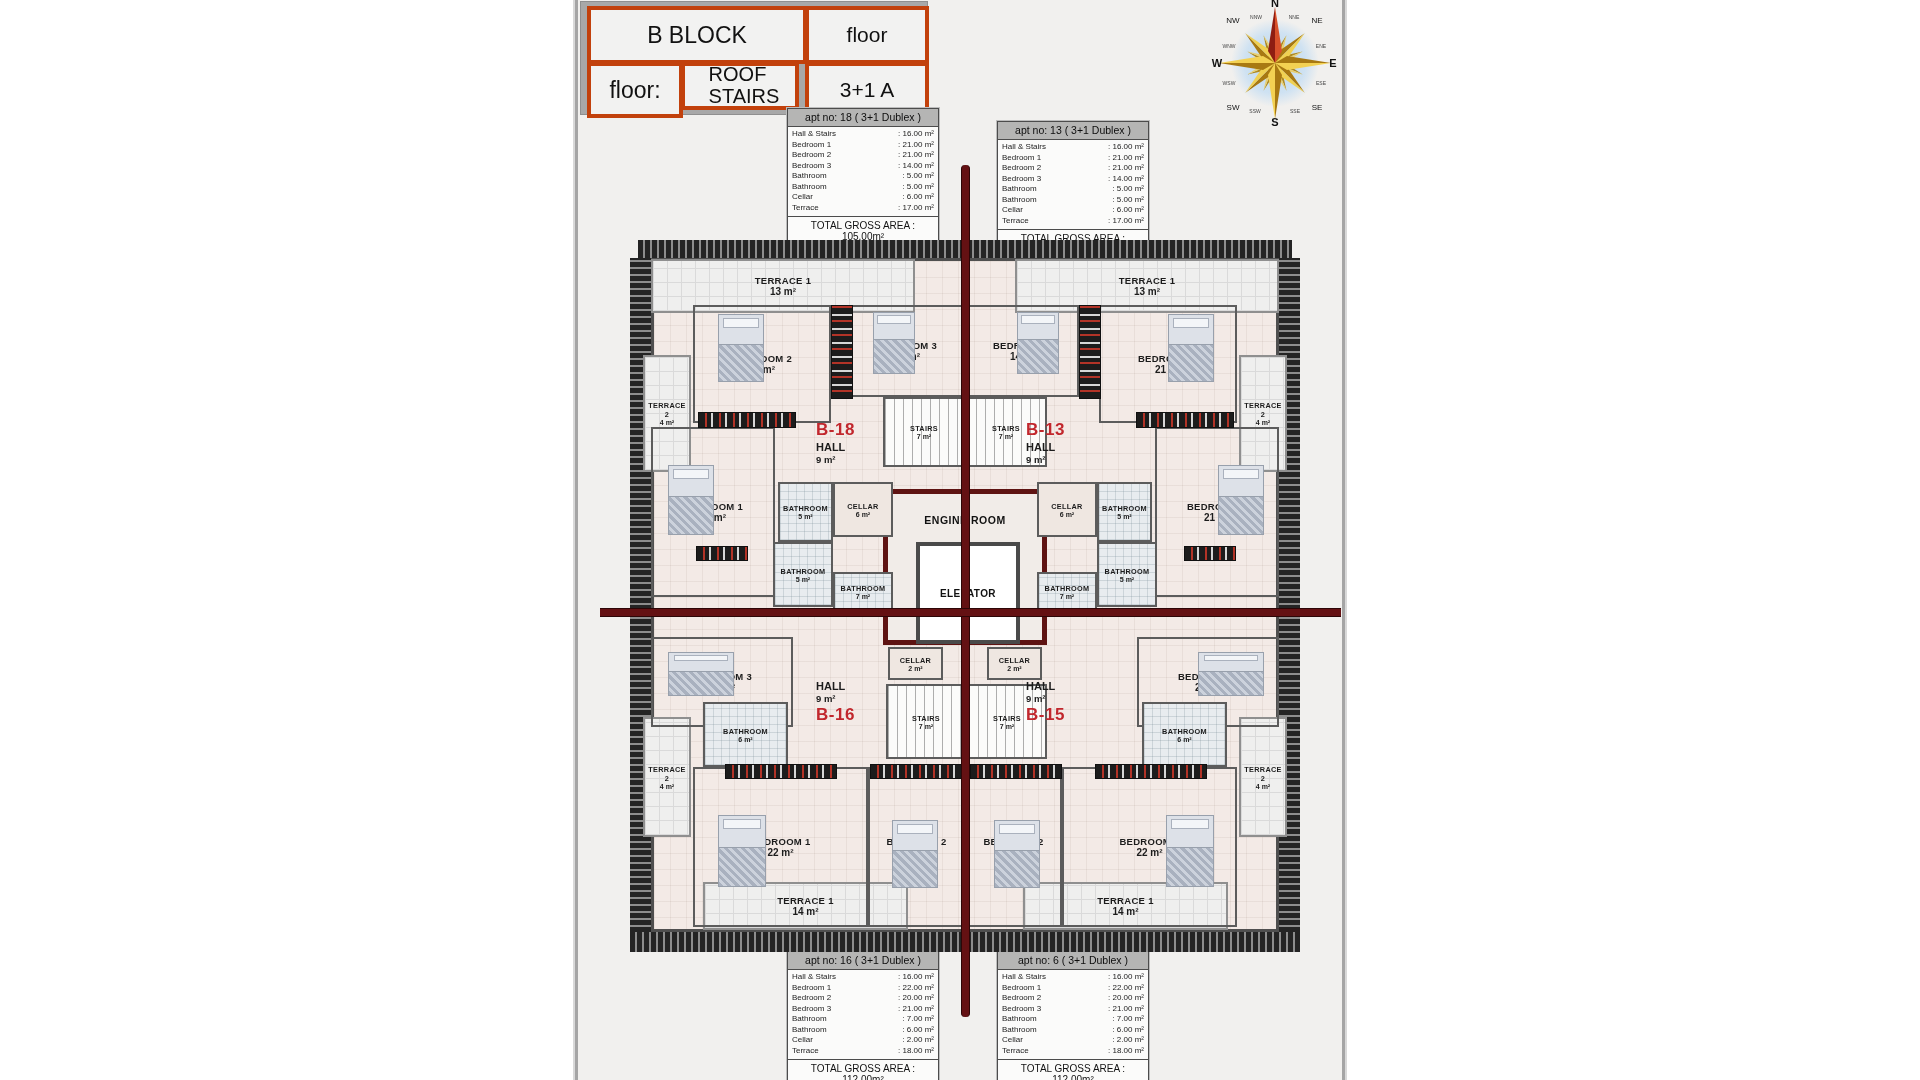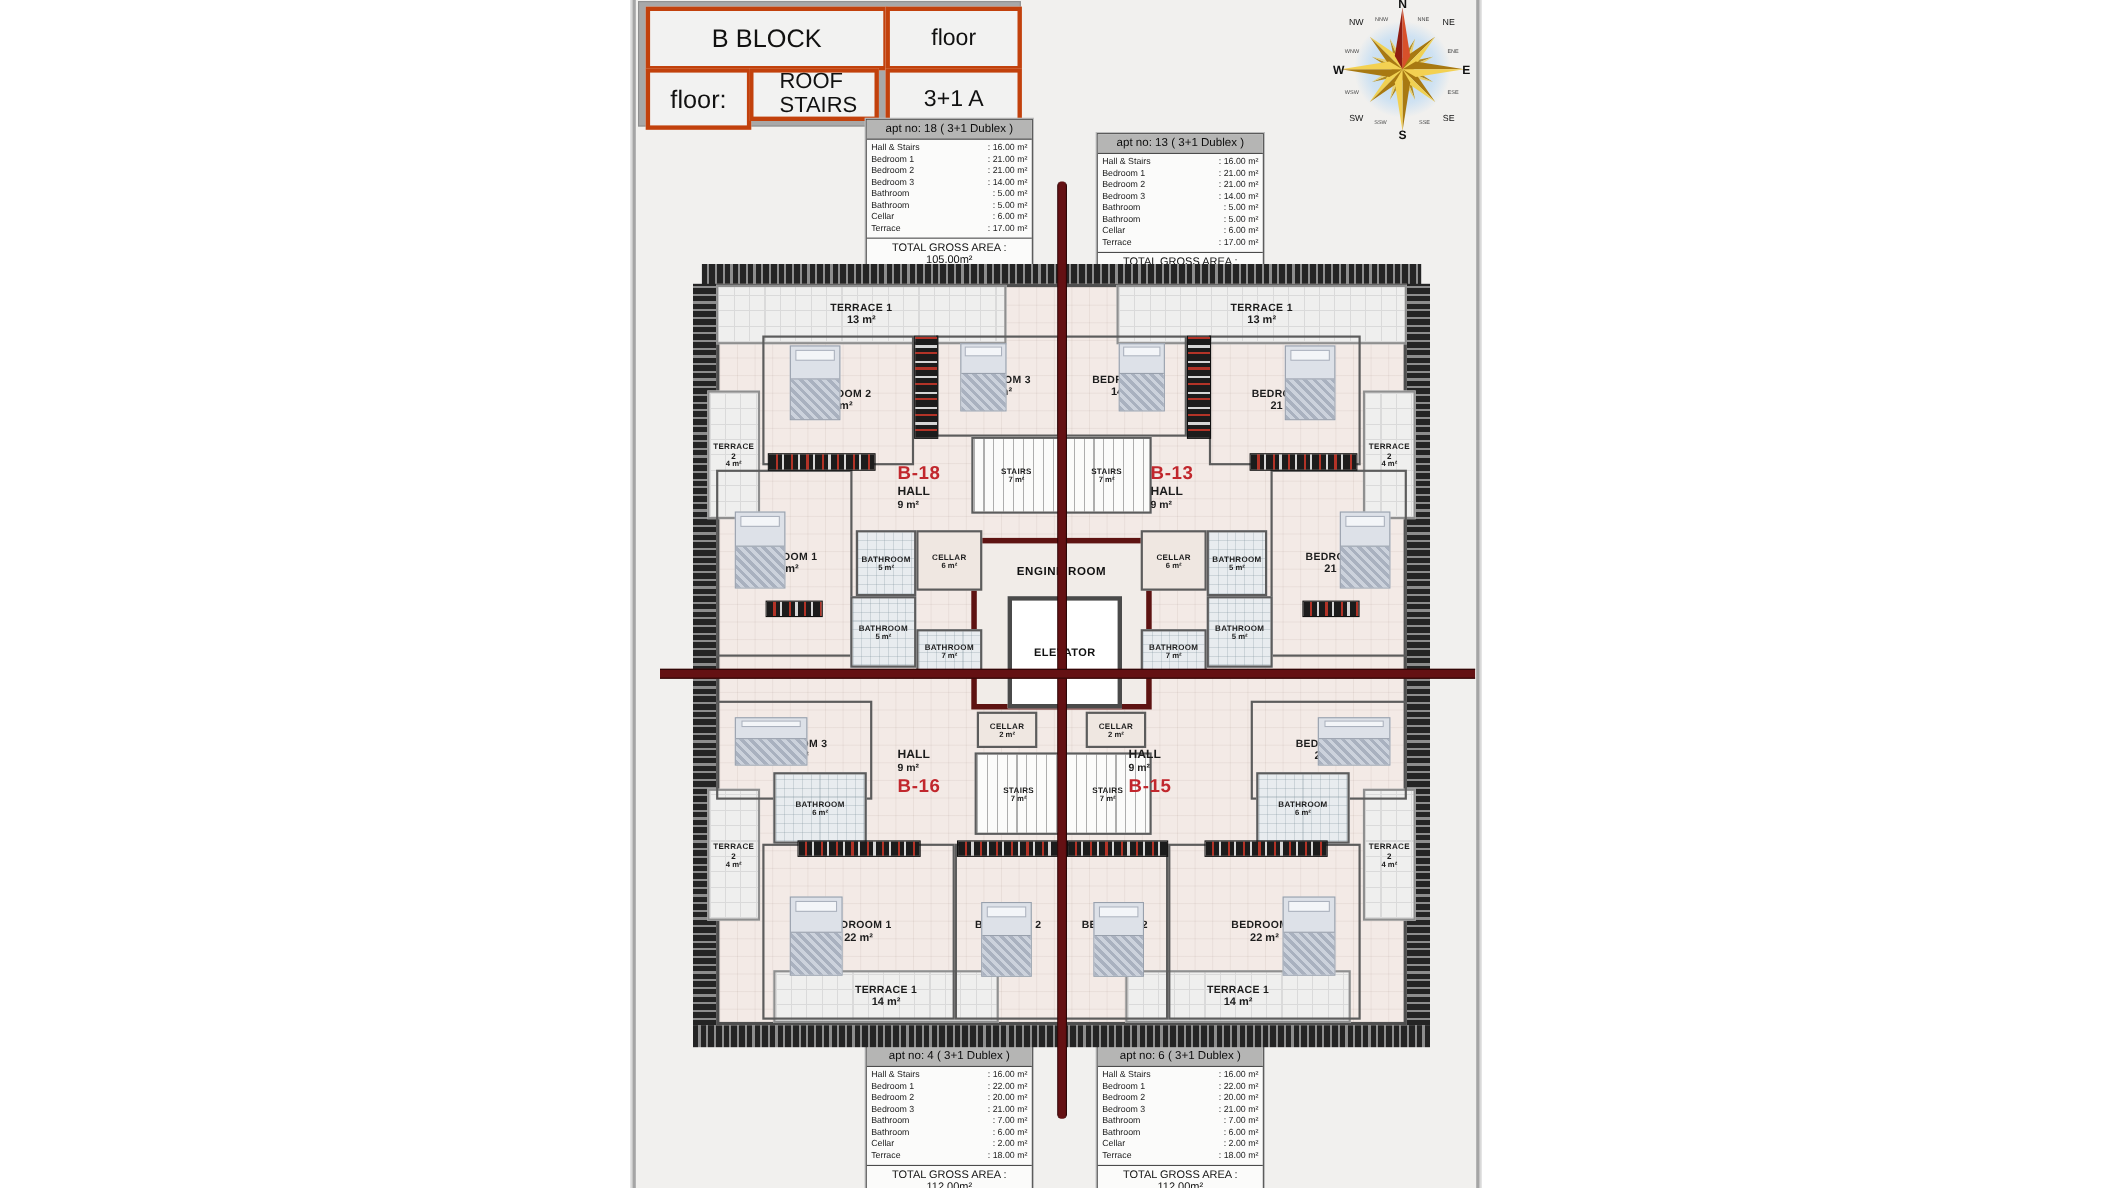--- a/index.html
+++ b/index.html
@@ -267,21 +267,21 @@
           <span class="v">: 6.00 m²</span>
         </div>
         <div class="apt-row">
           <span>Terrace</span>
           <span class="v">: 17.00 m²</span>
         </div>
       </div>
     <div class="apt-total">TOTAL GROSS AREA : 105.00m²</div>
   </div>
   <div class="apt-box apt-16">
-    <div class="apt-title">apt no: 4 ( 3+1 Dublex )</div>
+    <div class="apt-title">apt no: 16 ( 3+1 Dublex )</div>
     <div class="apt-rows">
         <div class="apt-row">
           <span>Hall &amp; Stairs</span>
           <span class="v">: 16.00 m²</span>
         </div>
         <div class="apt-row">
           <span>Bedroom 1</span>
           <span class="v">: 22.00 m²</span>
         </div>
         <div class="apt-row">
@@ -527,21 +527,21 @@
       <div class="bed" style="left: 568px; top: 412px; width: 64px; height: 42px;"></div>
       <div class="bed" style="left: 88px; top: 575px; width: 46px; height: 70px;"></div>
       <div class="bed" style="left: 536px; top: 575px; width: 46px; height: 70px;"></div>
       <div class="bed" style="left: 262px; top: 580px; width: 44px; height: 66px;"></div>
       <div class="bed" style="left: 364px; top: 580px; width: 44px; height: 66px;"></div>
       <div class="hall-label" style="left: 186px; top: 180px;">
         <span class="unit-id">B-18</span>
         <span class="hall-name">HALL</span>
         <span class="hall-area">9 m²</span>
       </div>
-      <div class="hall-label" style="left: 416px; top: 180px;">
+      <div class="hall-label" style="left: 396px; top: 180px;">
         <span class="unit-id">B-13</span>
         <span class="hall-name">HALL</span>
         <span class="hall-area">9 m²</span>
       </div>
       <div class="hall-label" style="left: 186px; top: 440px;">
         <span class="hall-name">HALL</span>
         <span class="hall-area">9 m²</span>
         <span class="unit-id">B-16</span>
       </div>
       <div class="hall-label" style="left: 396px; top: 440px;">

